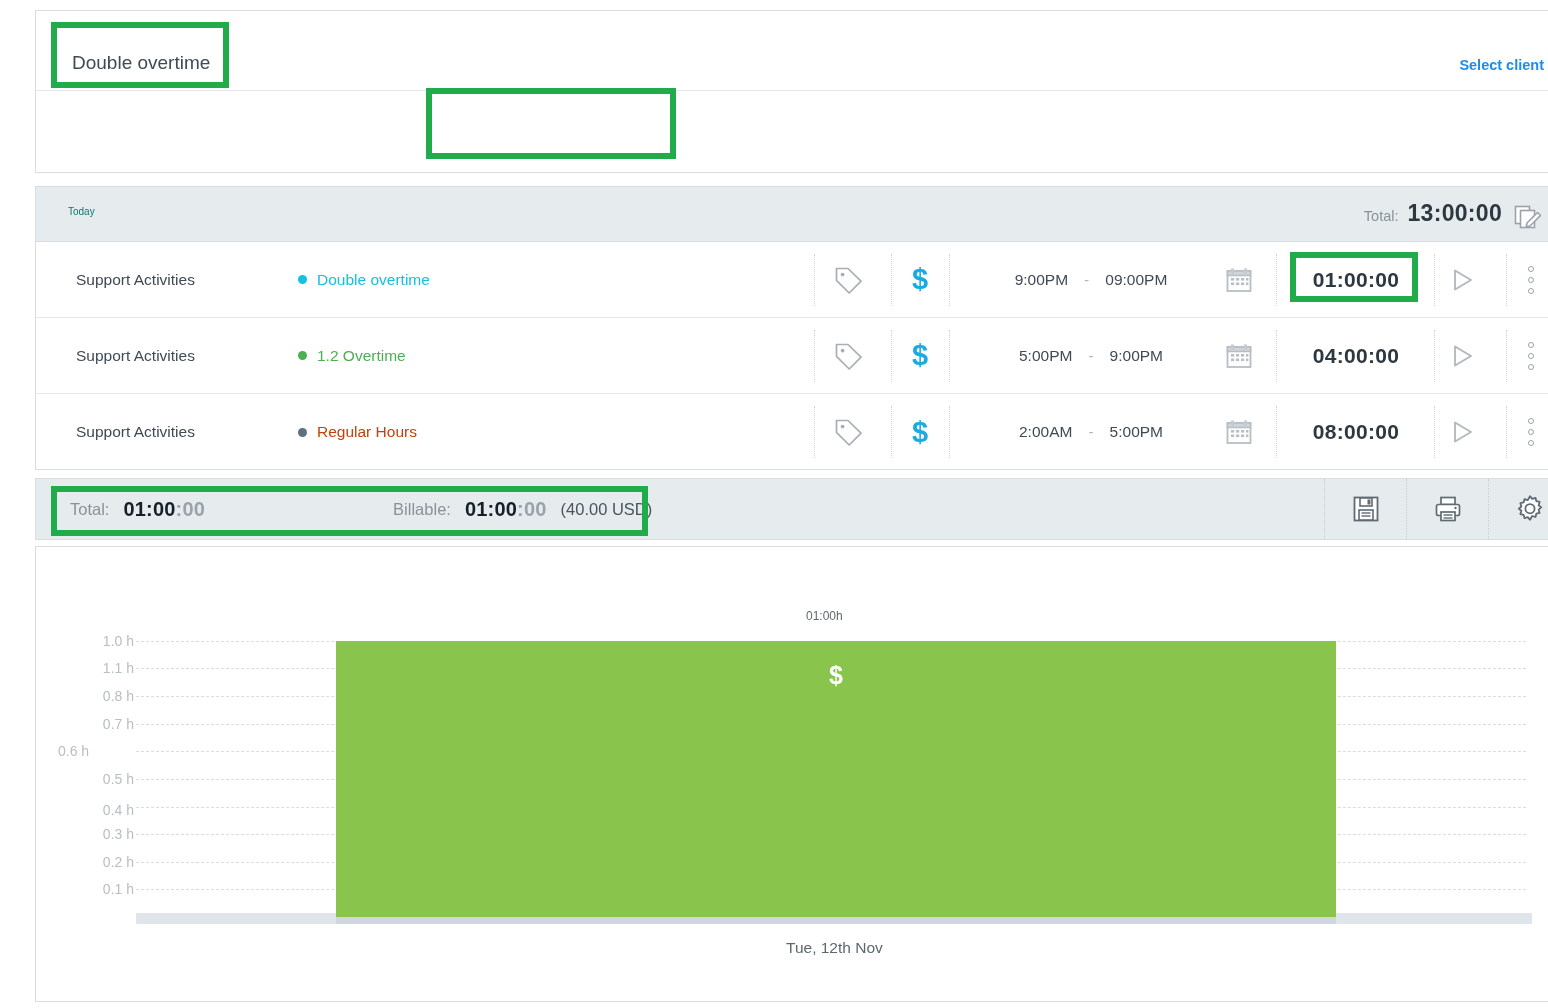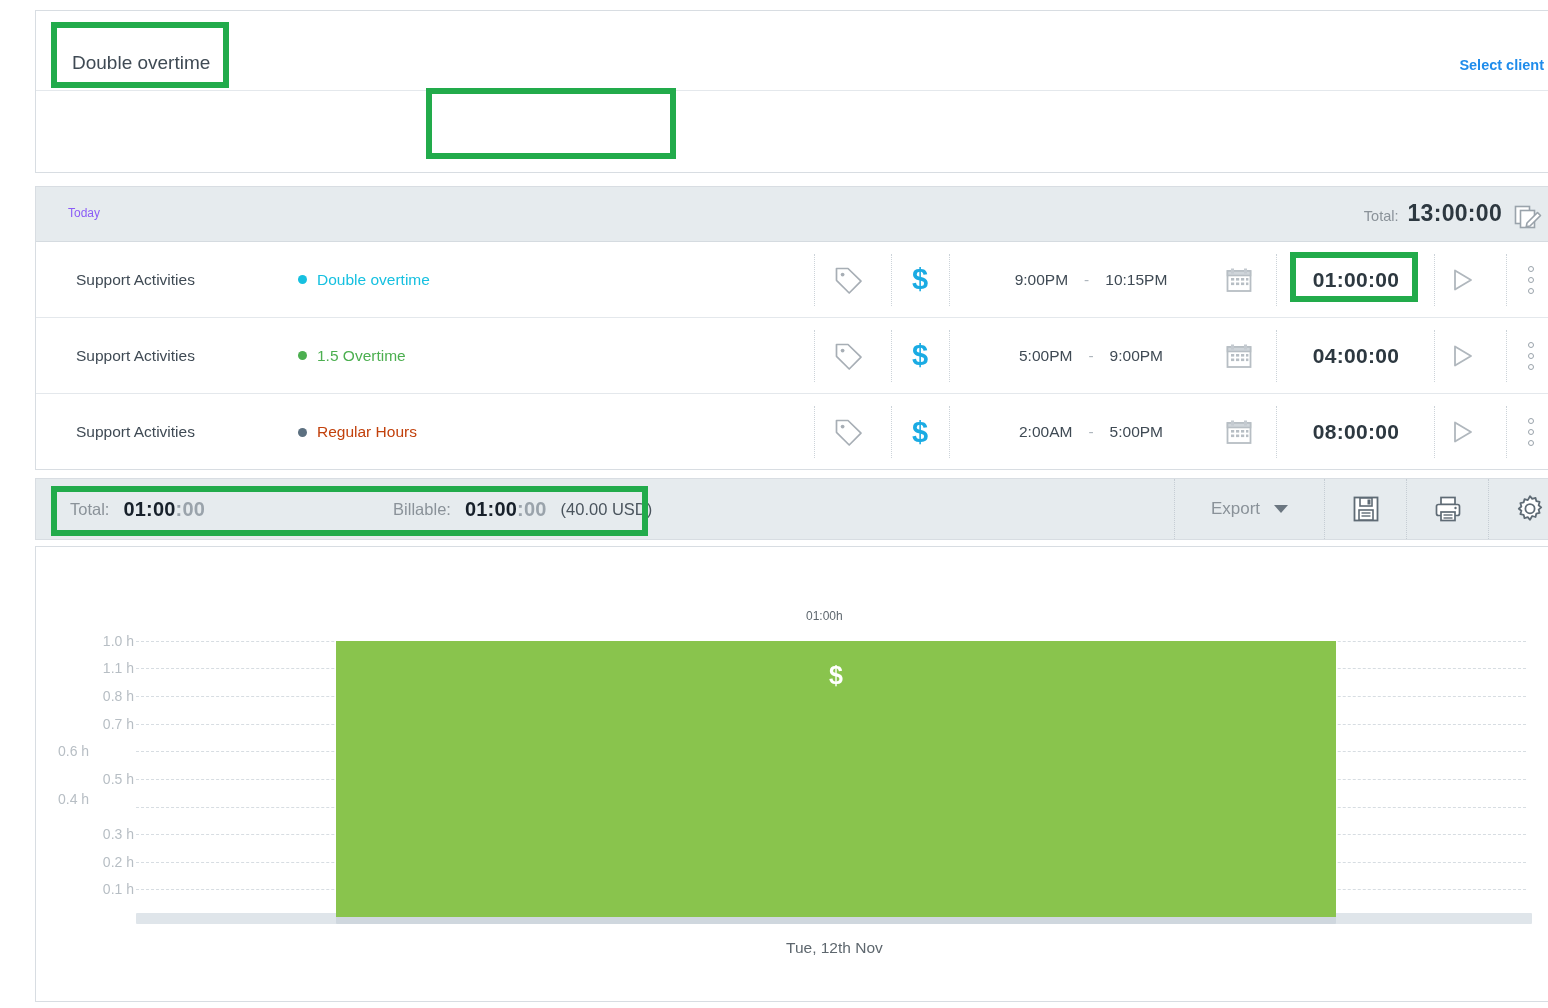--- a/index.html
+++ b/index.html
@@ -94,21 +94,21 @@
 
   
   .entries-card {
     position: absolute; left: 6px; top: 186px; width: 1536px; height: 284px;
     border: 1px solid #d8dde2; background: #fff;
   }
   .today-bar {
     position: relative; height: 55px; background: #e6ebee;
     border-bottom: 1px solid #d5dbe0;
   }
-  .today-label { position: absolute; left: 32px; top: 19px; font-size: 12px; color: #8b5cf6; }
+  .today-label { position: absolute; left: 32px; top: 19px; font-size: 10px; color: #0f766e; }
   .today-total {
     position: absolute; right: 68px; top: 13px;
     display: flex; align-items: baseline; gap: 9px;
   }
   .tt-lbl { font-size: 14.5px; color: #8a9299; }
   .tt-val { font-size: 23px; font-weight: bold; color: #2d3840; letter-spacing: .3px; }
   .copy-icon { position: absolute; right: 26px; top: 16px; }
 
   .entry-row {
     position: relative; height: 76px; border-bottom: 1px solid #e4e8ec;
@@ -292,21 +292,21 @@
               <path d="M3.5 3.5h11.5L28 16.2 16.2 28 3.5 15.3z" fill="#fff" stroke="#a7aeb5" stroke-width="1.7" stroke-linejoin="round"></path>
               <circle cx="9.6" cy="9.6" r="1.9" fill="#a7aeb5"></circle>
             </svg>
           </div>
           <div class="vsep" style="left:855px"></div>
           <div class="cell-icon" style="left:876px;font-size:29px;font-weight:bold;color:#1aabe3;line-height:1;">$</div>
           <div class="vsep" style="left:913px"></div>
           <div class="time-range">
             <span>9:00PM</span>
             <span class="tr-dash">-</span>
-            <span>10:15PM</span>
+            <span>09:00PM</span>
           </div>
           <div class="cell-icon" style="left:1188px;">
             <svg width="30" height="28" viewBox="0 0 30 28">
               <rect x="3.5" y="5" width="23" height="20" fill="#fff" stroke="#b7bec4" stroke-width="1.8"></rect>
               <rect x="3.5" y="5" width="23" height="4.5" fill="#cfd5da" stroke="#b7bec4" stroke-width="1.6"></rect>
               <rect x="7" y="2.5" width="3" height="5" fill="#c4cad0"></rect>
               <rect x="20" y="2.5" width="3" height="5" fill="#c4cad0"></rect>
               <g fill="#b7bec4">
                 <rect x="7" y="12" width="3.2" height="2.6"></rect>
                 <rect x="12" y="12" width="3.2" height="2.6"></rect>
@@ -331,21 +331,21 @@
           <div class="kebab">
             <i></i>
             <i></i>
             <i></i>
           </div>
         </div>
         <div class="entry-row">
           <div class="task-name">Support Activities</div>
           <div class="proj-chip">
             <span class="dot" style="background:#4caf50"></span>
-            <span class="proj-chip-name" style="color:#4caf50">1.5 Overtime</span>
+            <span class="proj-chip-name" style="color:#4caf50">1.2 Overtime</span>
           </div>
           <div class="vsep" style="left:778px"></div>
           <div class="cell-icon" style="left:797px;">
             <svg width="32" height="30" viewBox="0 0 32 30">
               <path d="M3.5 3.5h11.5L28 16.2 16.2 28 3.5 15.3z" fill="#fff" stroke="#a7aeb5" stroke-width="1.7" stroke-linejoin="round"></path>
               <circle cx="9.6" cy="9.6" r="1.9" fill="#a7aeb5"></circle>
             </svg>
           </div>
           <div class="vsep" style="left:855px"></div>
           <div class="cell-icon" style="left:876px;font-size:29px;font-weight:bold;color:#1aabe3;line-height:1;">$</div>
@@ -449,24 +449,20 @@
     <div class="totals-left">
       <span class="t-lbl">Total:</span>
       <span class="t-val"><span>01:00</span><span class="secs">:00</span></span>
       <span class="gap-mid"></span>
       <span class="t-lbl">Billable:</span>
       <span class="t-val"><span>01:00</span><span class="secs">:00</span></span>
       <span class="t-amount">(40.00 USD)</span>
     </div>
 
     <div class="toolbar">
-      <div class="tb-export">
-        <span>Export</span>
-        <span class="caret-dn" style="border-top-color:#6b7680;border-left-width:7px;border-right-width:7px;border-top-width:8px;"></span>
-      </div>
       <div class="tb-item">
         <svg width="30" height="30" viewBox="0 0 30 30">
           <rect x="3.5" y="3.5" width="23" height="23" fill="#fff" stroke="#5f6b75" stroke-width="1.8"></rect>
           <rect x="9" y="4" width="12" height="8" fill="#fff" stroke="#5f6b75" stroke-width="1.6"></rect>
           <rect x="16.5" y="5.5" width="3" height="5" fill="#5f6b75"></rect>
           <rect x="8" y="16" width="14" height="10" fill="#fff" stroke="#5f6b75" stroke-width="1.6"></rect>
           <line x1="10.5" y1="19" x2="19.5" y2="19" stroke="#5f6b75" stroke-width="1.4"></line>
           <line x1="10.5" y1="22" x2="19.5" y2="22" stroke="#5f6b75" stroke-width="1.4"></line>
         </svg>
       </div>
@@ -499,21 +495,21 @@
         <div class="y-label" style="top: 121.429px; left: 22px; width: 76px; text-align: right;">1.1 h</div>
         <div class="grid-line" style="top: 121.429px;"></div>
         <div class="y-label" style="top: 149.048px; left: 22px; width: 76px; text-align: right;">0.8 h</div>
         <div class="grid-line" style="top: 149.048px;"></div>
         <div class="y-label" style="top: 176.667px; left: 22px; width: 76px; text-align: right;">0.7 h</div>
         <div class="grid-line" style="top: 176.667px;"></div>
         <div class="y-label" style="top: 204.286px; left: 22px; width: 76px; text-align: left;">0.6 h</div>
         <div class="grid-line" style="top: 204.286px;"></div>
         <div class="y-label" style="top: 231.905px; left: 22px; width: 76px; text-align: right;">0.5 h</div>
         <div class="grid-line" style="top: 231.905px;"></div>
-        <div class="y-label" style="top: 252px; left: 22px; width: 76px; text-align: left;">0.4 h</div>
+        <div class="y-label" style="top: 263px; left: 22px; width: 76px; text-align: right;">0.4 h</div>
         <div class="grid-line" style="top: 259.524px;"></div>
         <div class="y-label" style="top: 287.143px; left: 22px; width: 76px; text-align: right;">0.3 h</div>
         <div class="grid-line" style="top: 287.143px;"></div>
         <div class="y-label" style="top: 314.762px; left: 22px; width: 76px; text-align: right;">0.2 h</div>
         <div class="grid-line" style="top: 314.762px;"></div>
         <div class="y-label" style="top: 342.381px; left: 22px; width: 76px; text-align: right;">0.1 h</div>
         <div class="grid-line" style="top: 342.381px;"></div>
         <div class="bar" style="left: 300px; width: 1000px; top: 93.8095px; height: 276.19px; background: rgb(137, 196, 77);"></div>
         <div class="bar-dollar" style="left: 793px; top: 113.81px;">$</div>
         <div class="bar-value" style="left: 770px; top: 61.8095px;">01:00h</div>

